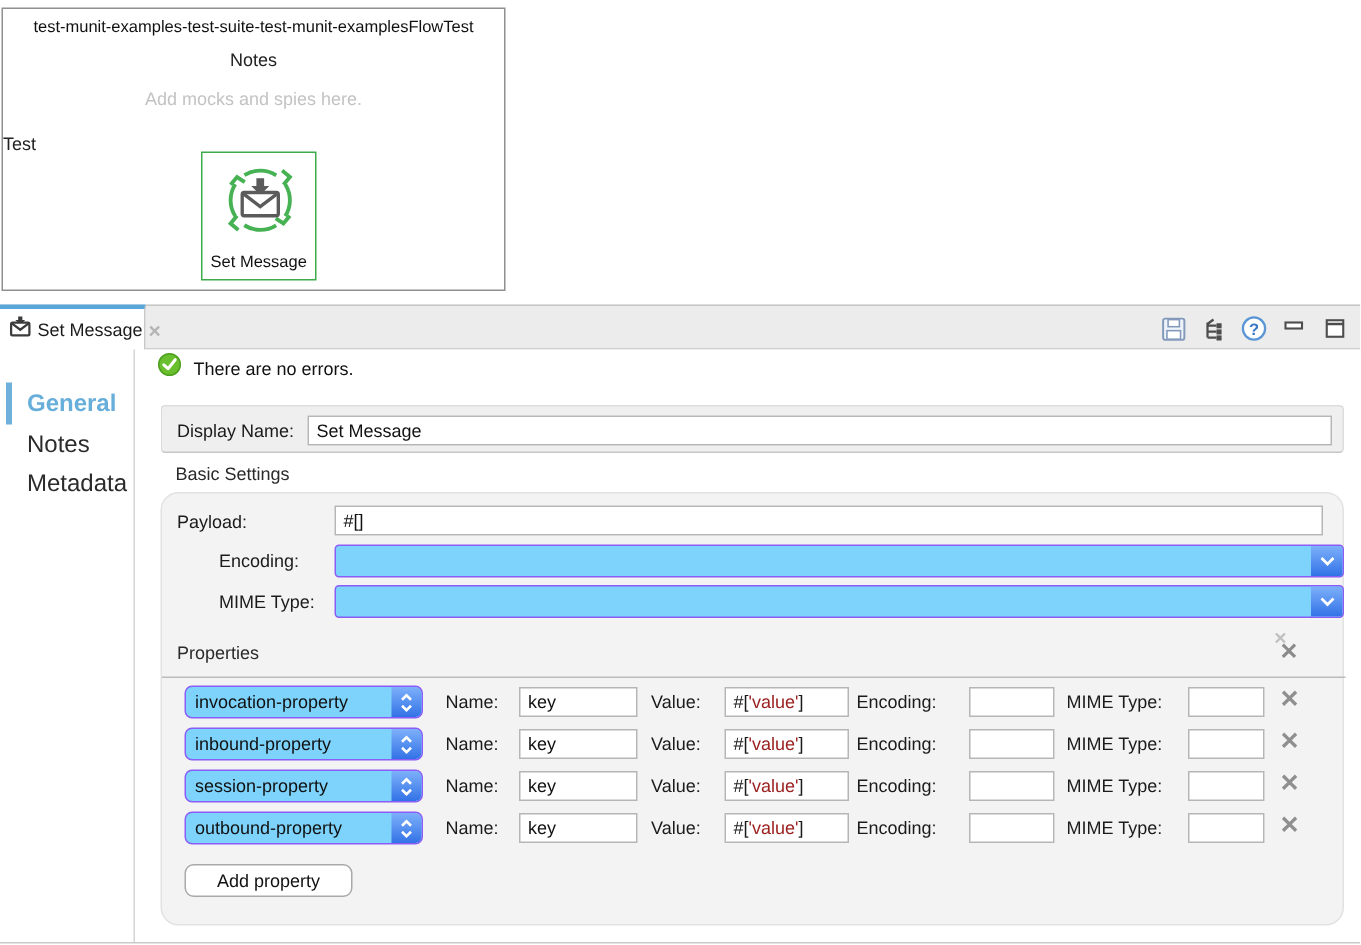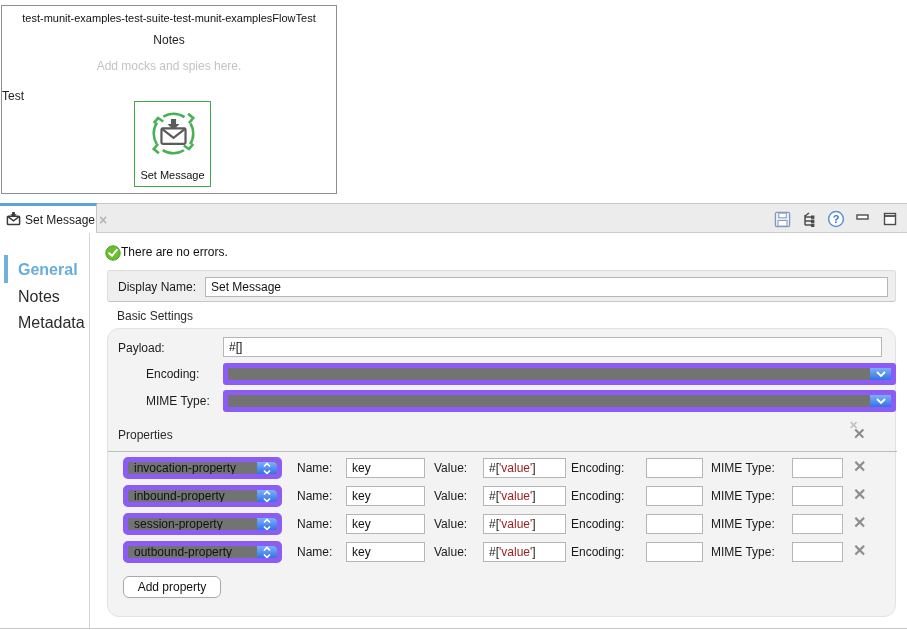--- a/index.html
+++ b/index.html
@@ -31,50 +31,50 @@
   #view-toolbar { right:8px; top:0; height:30px; display:flex; align-items:center; gap:9px; }
   .tool-btn { display:flex; align-items:center; justify-content:center; width:18px; height:18px; cursor:pointer; }
 
   
   #content { left:0; top:233px; width:907px; height:396px; background:#fff; border-bottom:1px solid #c9c9c9; }
   #sidebar { left:0; top:0; width:90px; height:395px; border-right:1px solid #d4d4d4; }
   .side-item { left:18px; font-size:16px; color:#2b2b2b; cursor:pointer; white-space:nowrap; }
   .side-item.active { color:#68aeda; font-weight:bold; }
   #side-marker { left:4px; top:22px; width:4px; height:28px; background:#6fb1db; }
 
-  #status-row { left:105px; top:12px; display:flex; align-items:flex-start; gap:0; }
+  #status-row { left:105px; top:2px; display:flex; align-items:center; gap:8px; }
   #status-row .status-text { font-size:12px; color:#111; }
 
   #display-panel { left:107px; top:37px; width:789px; height:32px; background:#efefef;
                    border:1px solid #dcdcdc; border-bottom:1px solid #c6c6c6; border-radius:3px; }
   #display-panel .lbl { left:10px; top:9px; }
   #display-panel .tf { left:97px; top:6px; width:683px; height:20px; }
 
   .section-hdr { font-size:12px; color:#2a2a2a; }
 
   #settings-panel { left:107px; top:95px; width:789px; height:289px; background:#f3f3f3;
                     border:1px solid #e2e2e2; border-radius:12px; }
 
   
-  .combo { background:#737373; border:5px solid #8b5cf6; border-radius:3px; display:flex; overflow:hidden; }
+  .combo { background:#7dd3fc; border:1px solid #8b5cf6; border-radius:3px; display:flex; overflow:hidden; }
   .combo .combo-text { flex:1; font-size:12px; color:#111; display:flex; align-items:center; padding:0 6px; white-space:nowrap; }
   .combo .combo-btn { width:21px; background:linear-gradient(#7db0fa,#3272e6);
                       display:flex; align-items:center; justify-content:center; cursor:pointer; }
   .popup { border-radius:5px; }
   .popup .combo-btn { width:20px; border-radius:0 4px 4px 0; }
 
   .xbtn { color:#8f8f8f; font-size:16px; font-weight:bold; line-height:1; cursor:pointer; }
   #clear-all { width:22px; height:22px; }
   #clear-all .x-big { position:absolute; left:4px; top:3px; font-size:15px; font-weight:bold; color:#8a8a8a; }
   #clear-all .x-small { position:absolute; left:0; top:-3px; font-size:11px; font-weight:bold; color:#c0c0c0; }
 
   .val-prefix, .val-suffix { color:#1a1a1a; }
   .val-inner { color:#9c2121; }
 
-  #add-btn { left:15px; top:247px; width:98px; height:22px; background:#fff; border:1px solid #a9a9a9;
+  #add-btn { left:15px; top:247px; width:112px; height:22px; background:#fff; border:1px solid #a9a9a9;
              border-radius:6px; font-size:12px; color:#111; display:flex; align-items:center;
              justify-content:center; cursor:pointer; font-family:"Liberation Sans", sans-serif; }
 </style>
 </head>
 <body>
 
 <div id="root">
 
   <div id="flow-canvas" class="abs">
     <div class="abs canvas-title">test-munit-examples-test-suite-test-munit-examplesFlowTest</div>

